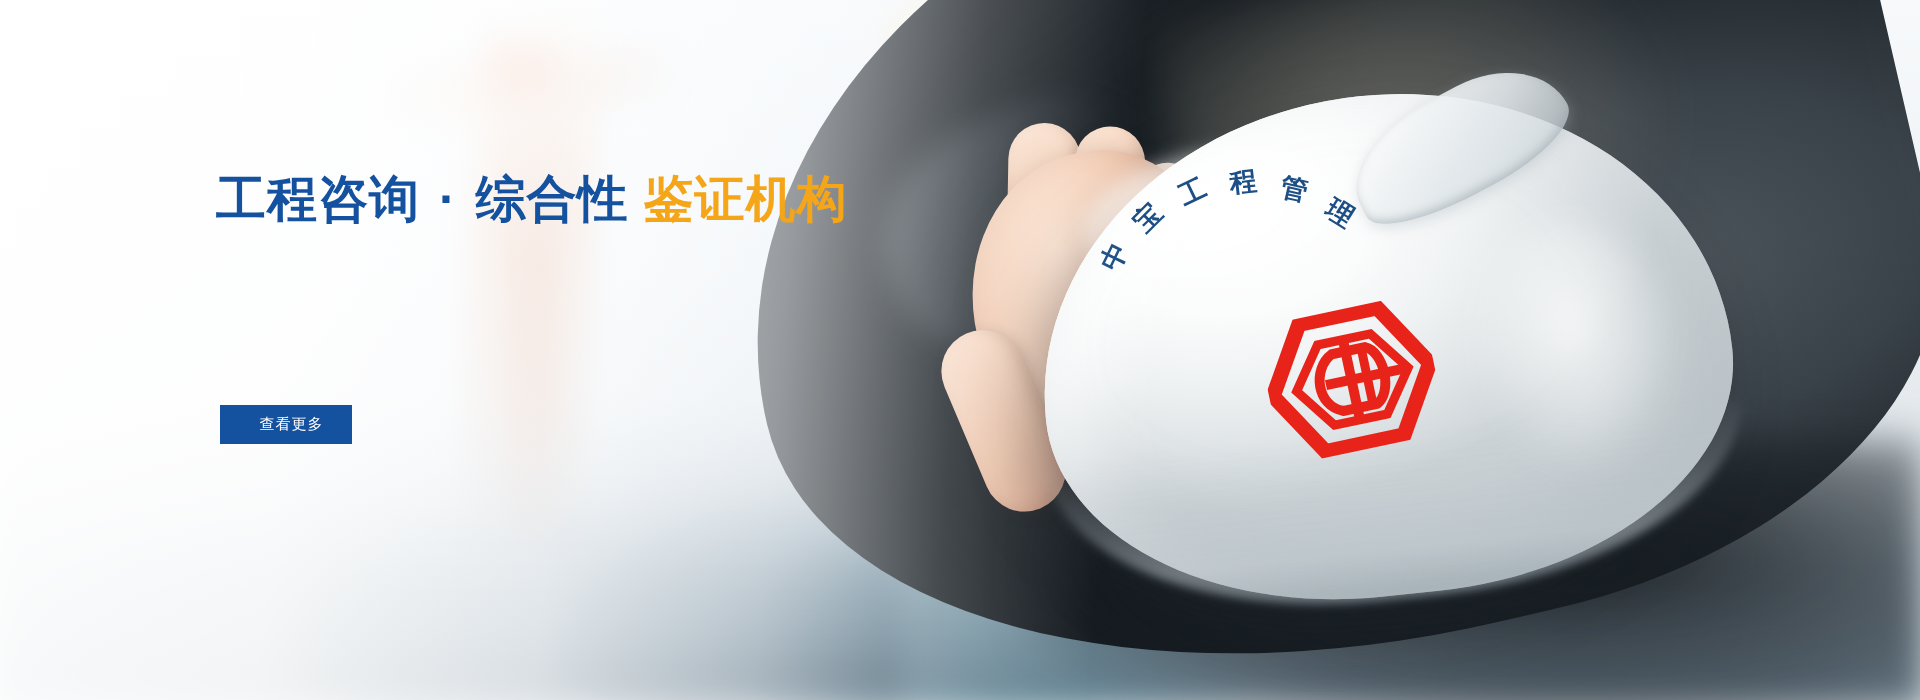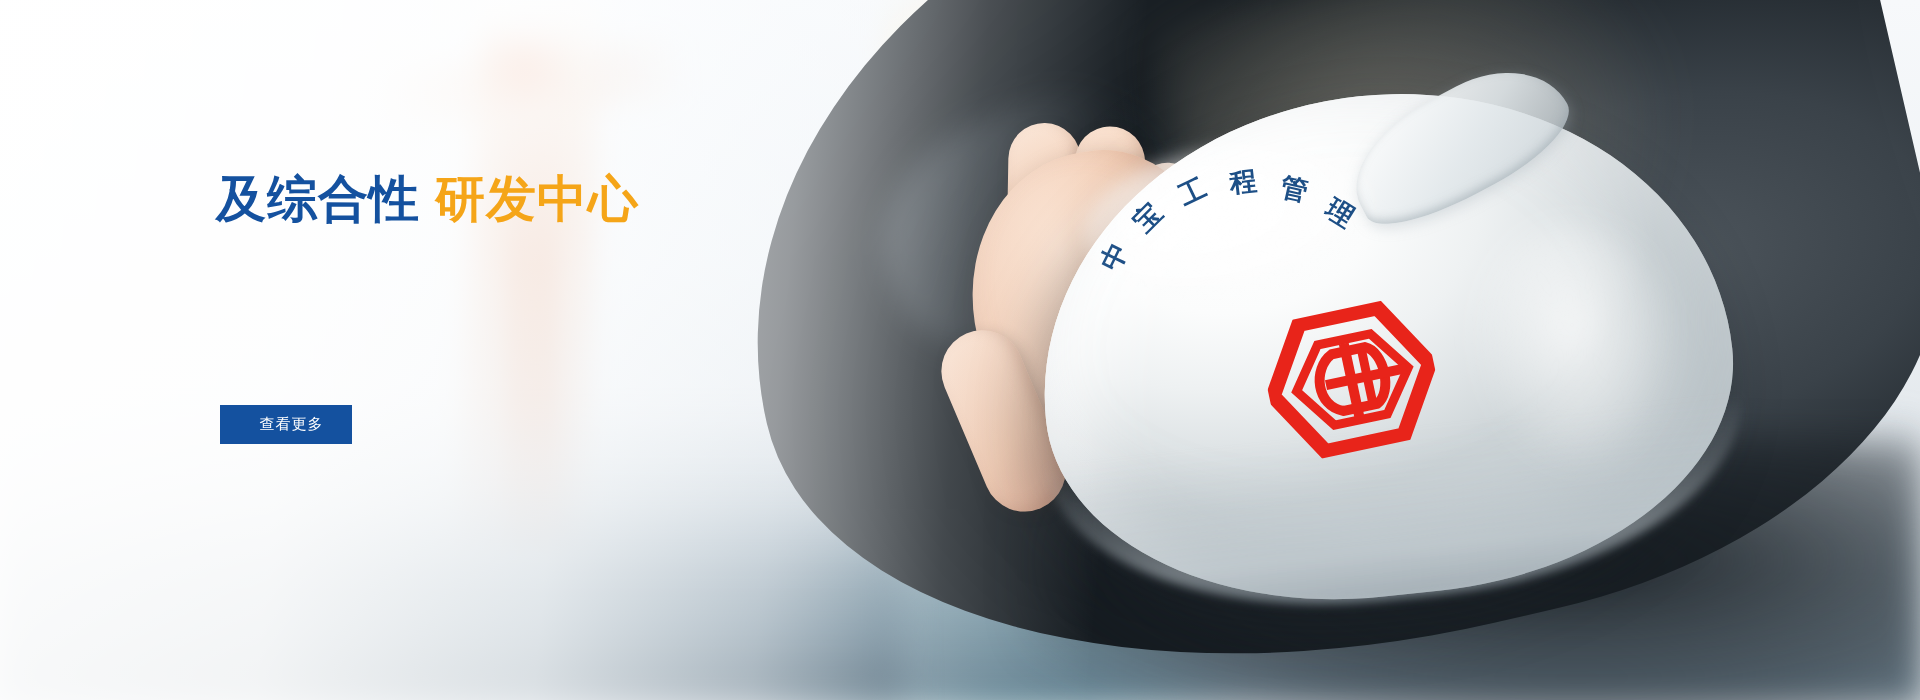--- a/index.html
+++ b/index.html
@@ -307,22 +307,24 @@
     </div>
 
     <div class="photo-veil"></div>
   </div>
 
   <div class="content">
 
 
     <div class="headline">
       <div class="hl-line">
-        <span class="c-blue">及综合性</span>
-        <span class="c-orange">研发中心</span>
+        <span class="c-blue">工程咨询</span>
+        <span class="hl-dot">·</span>
+        <span class="c-blue">综合性</span>
+        <span class="c-orange">鉴证机构</span>
       </div>
     </div>
 
     <div class="lede">
     </div>
 
     <button class="cta">查看更多</button>
   </div>
 </div>
 

